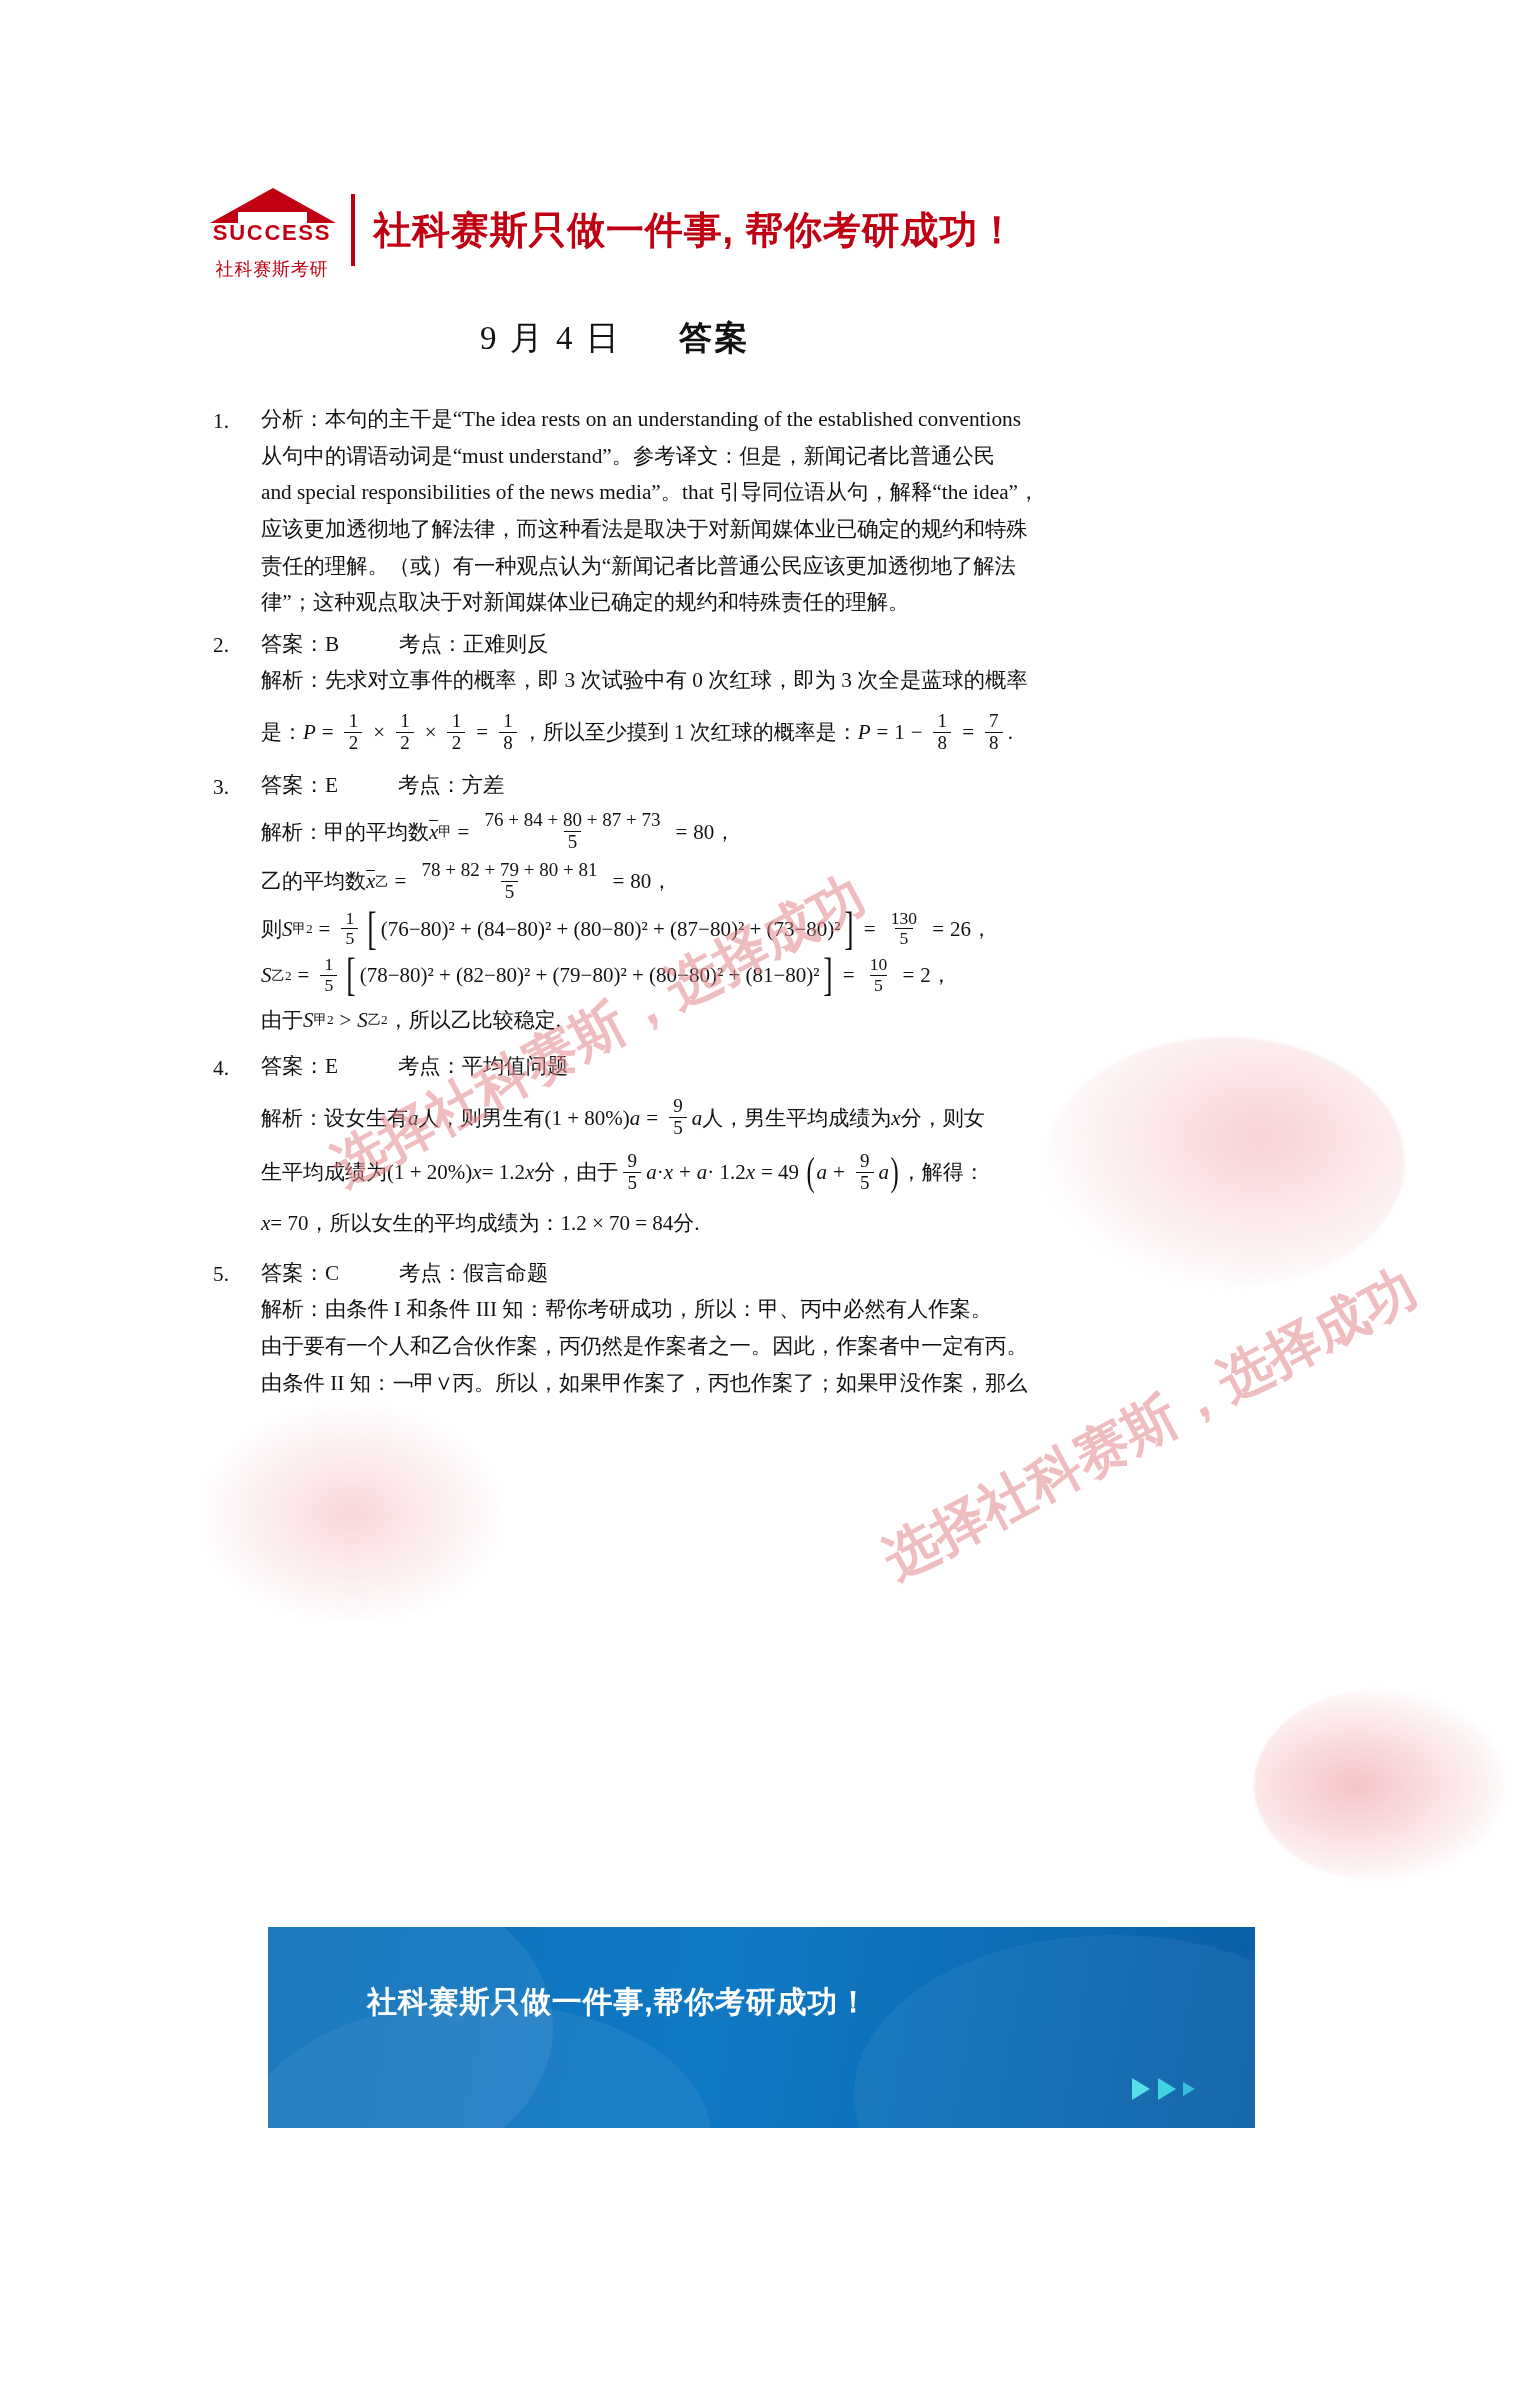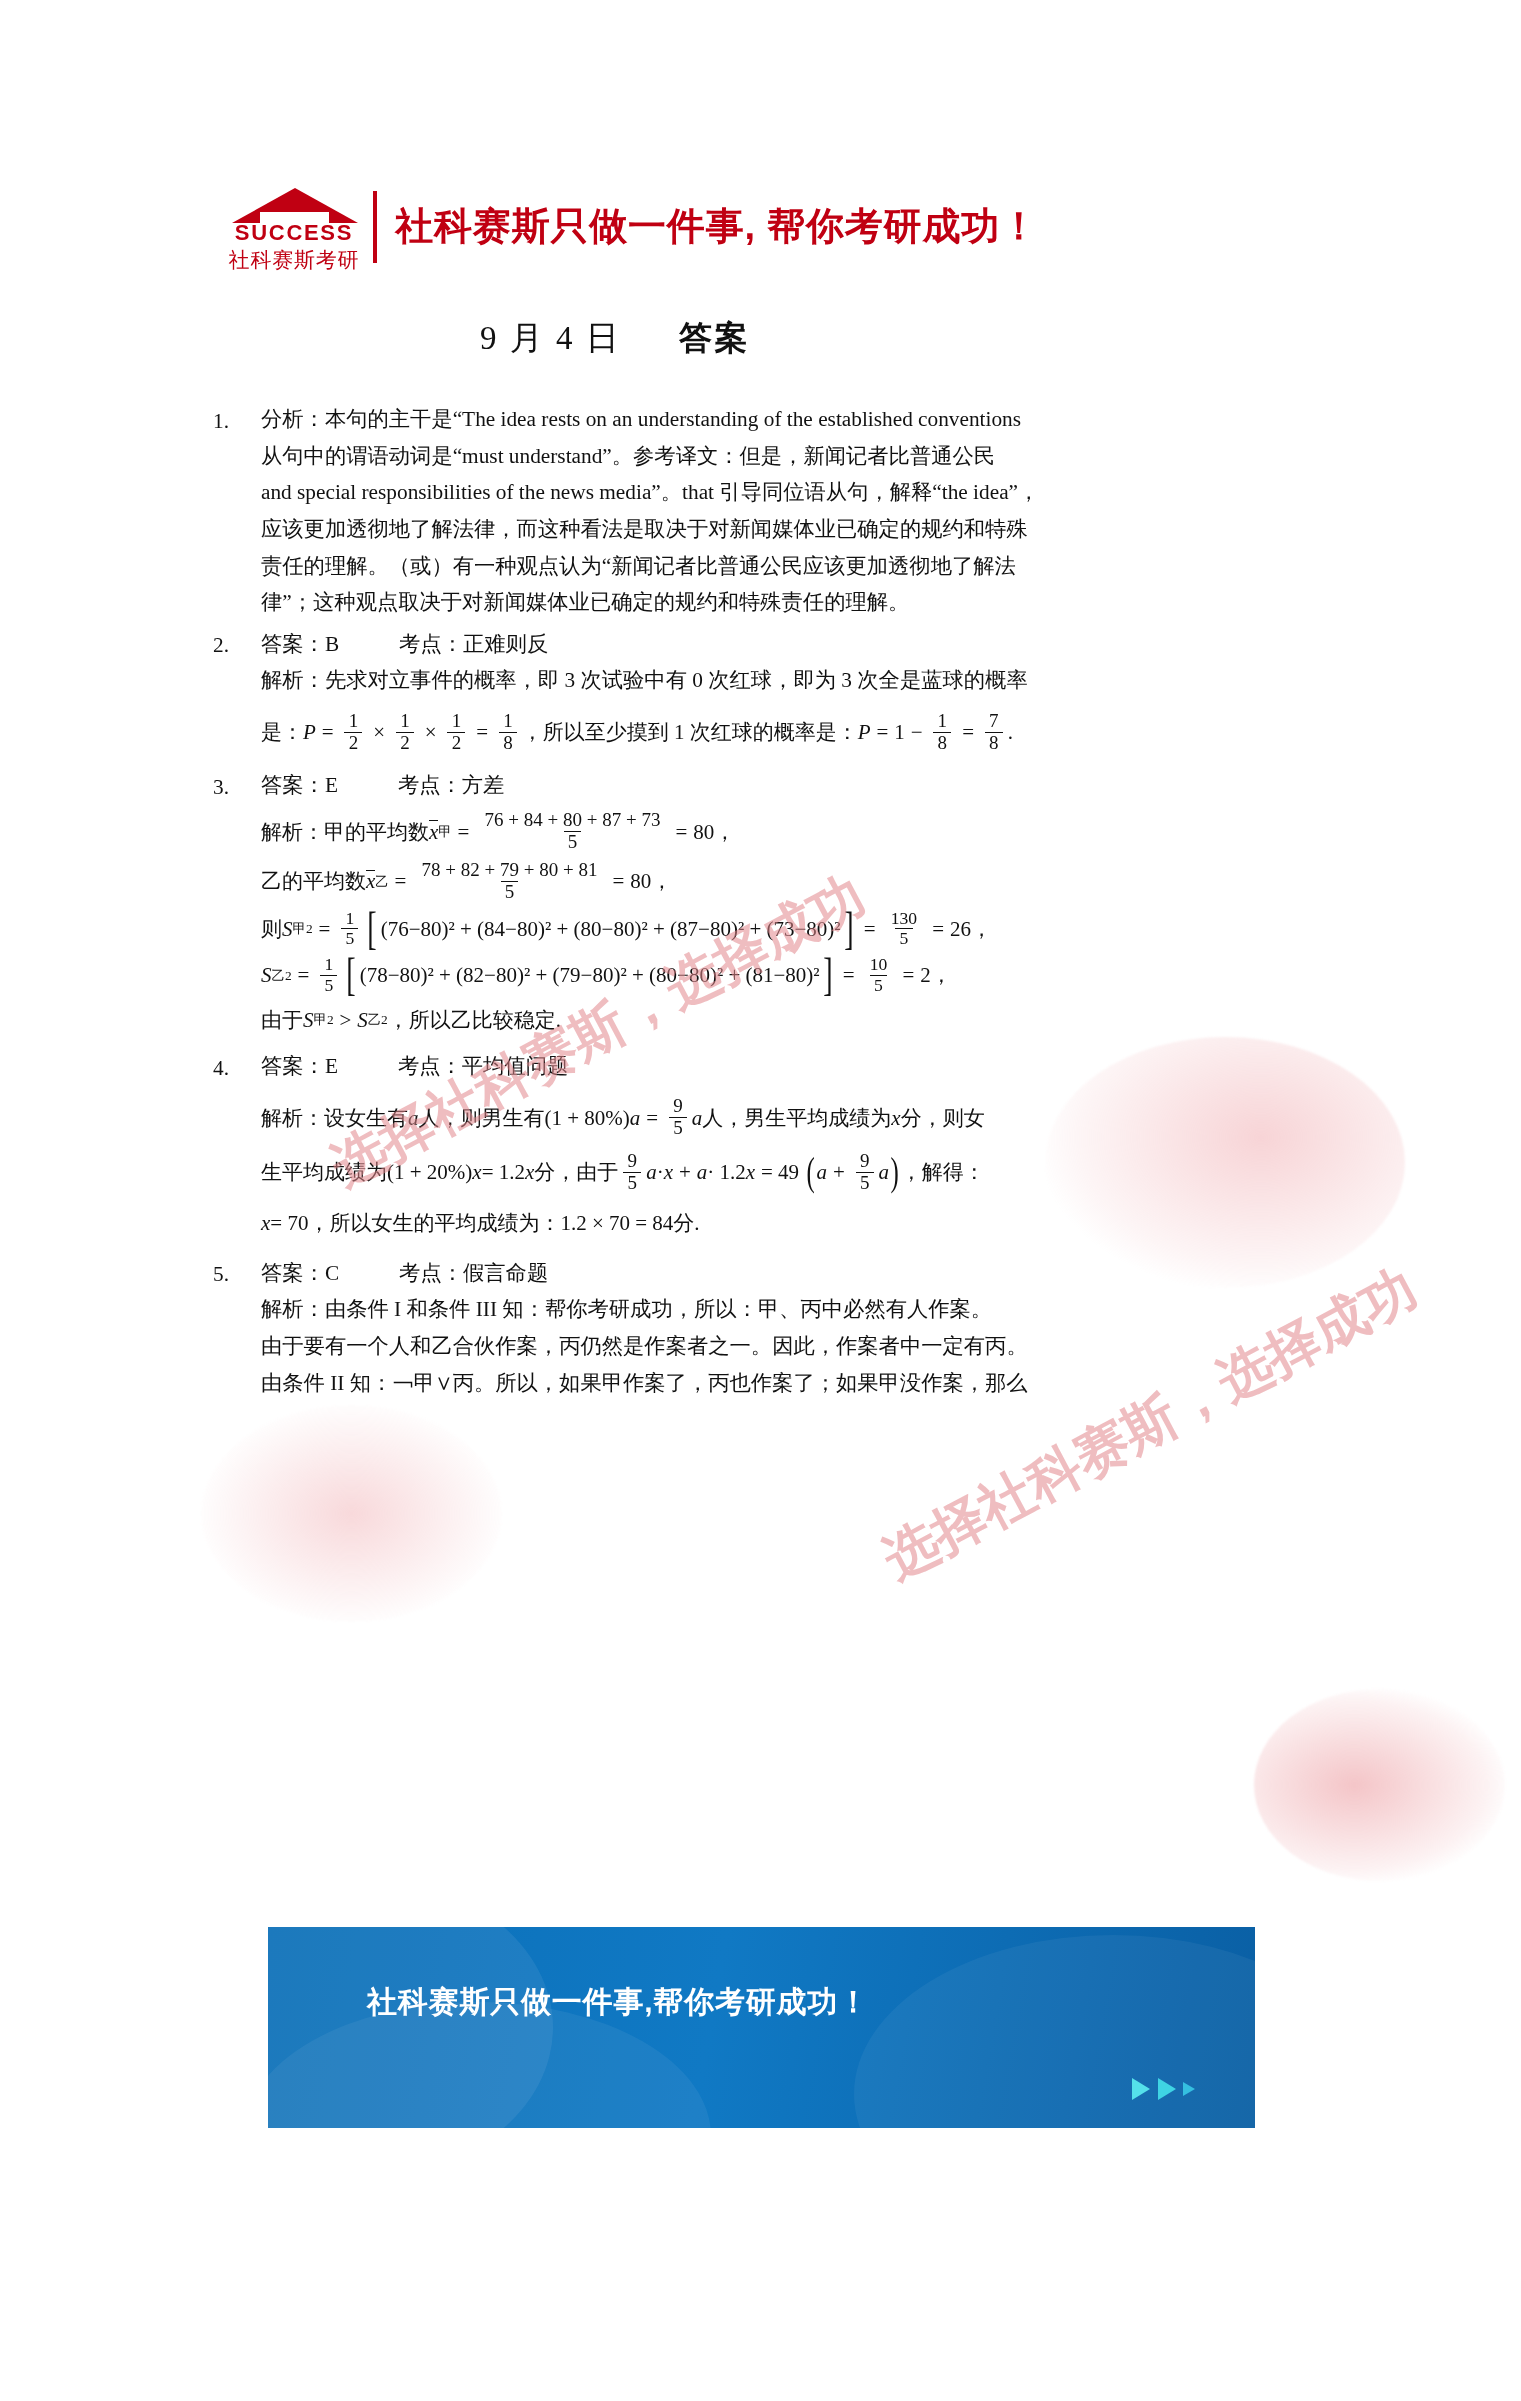--- a/index.html
+++ b/index.html
@@ -19,21 +19,21 @@
     position: relative;
     width: 1522px;
     height: 2401px;
     background: #fff;
   }
 
   
   .header {
     position: absolute;
     top: 180px;
-    left: 227px;
+    left: 205px;
     display: flex;
     align-items: center;
   }
   .logo-block {
     width: 134px;
     text-align: center;
     position: relative;
   }
   .logo-roof {
     width: 125px;
@@ -60,24 +60,24 @@
   .logo-success {
     font-family: "Liberation Sans", sans-serif;
     font-weight: bold;
     letter-spacing: 1.7px;
     font-size: 22px;
     color: #c00012;
     margin-top: -3.3px;
   }
   .logo-cn {
     font-family: Liberation Serif, serif;
-    font-size: 21px;
+    font-size: 18px;
     color: #c00012;
     letter-spacing: 0.8px;
-    margin-top: 0;
+    margin-top: 11px;
   }
   .logo-divider {
     width: 4.2px;
     height: 72px;
     background: #c00012;
     margin: 0 18.4px 0 11.7px;
   }
   .header-slogan {
     font-family: "Liberation Sans", sans-serif;
     font-size: 38px;

